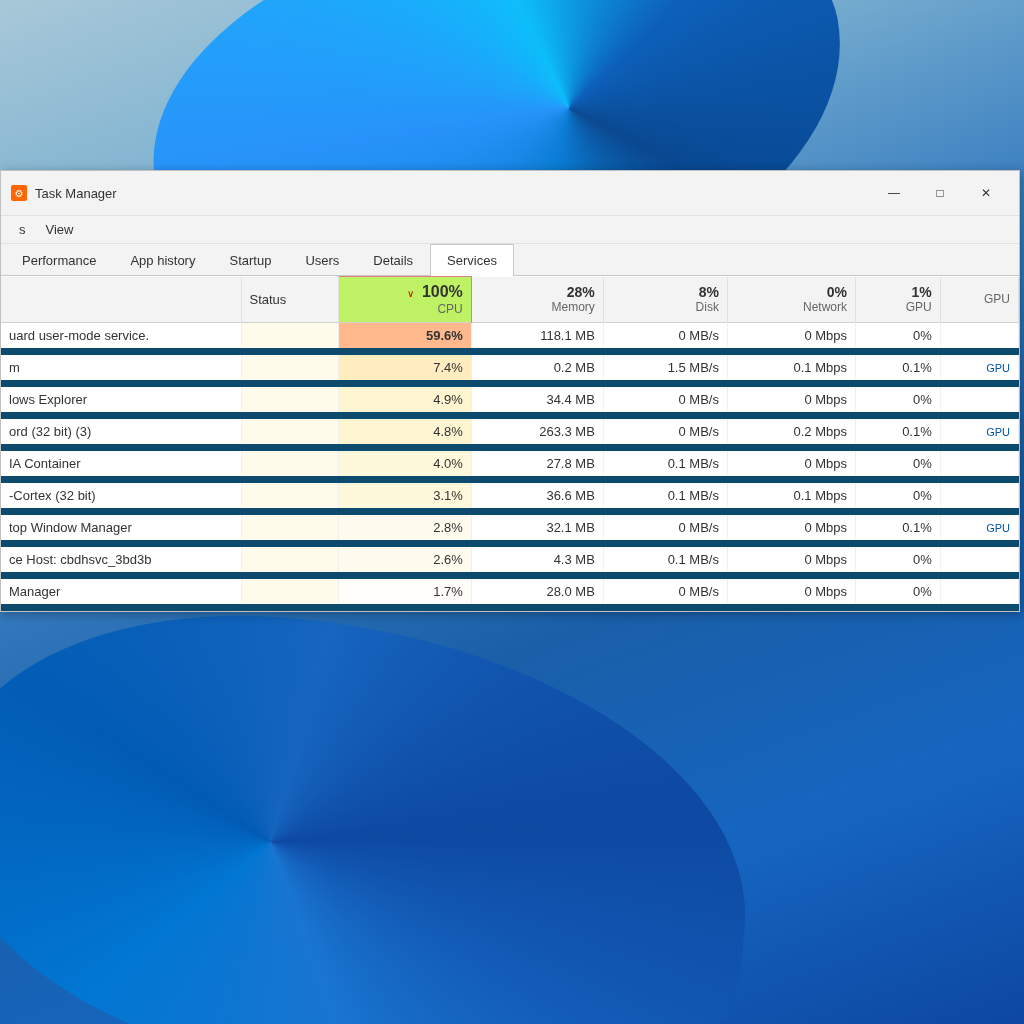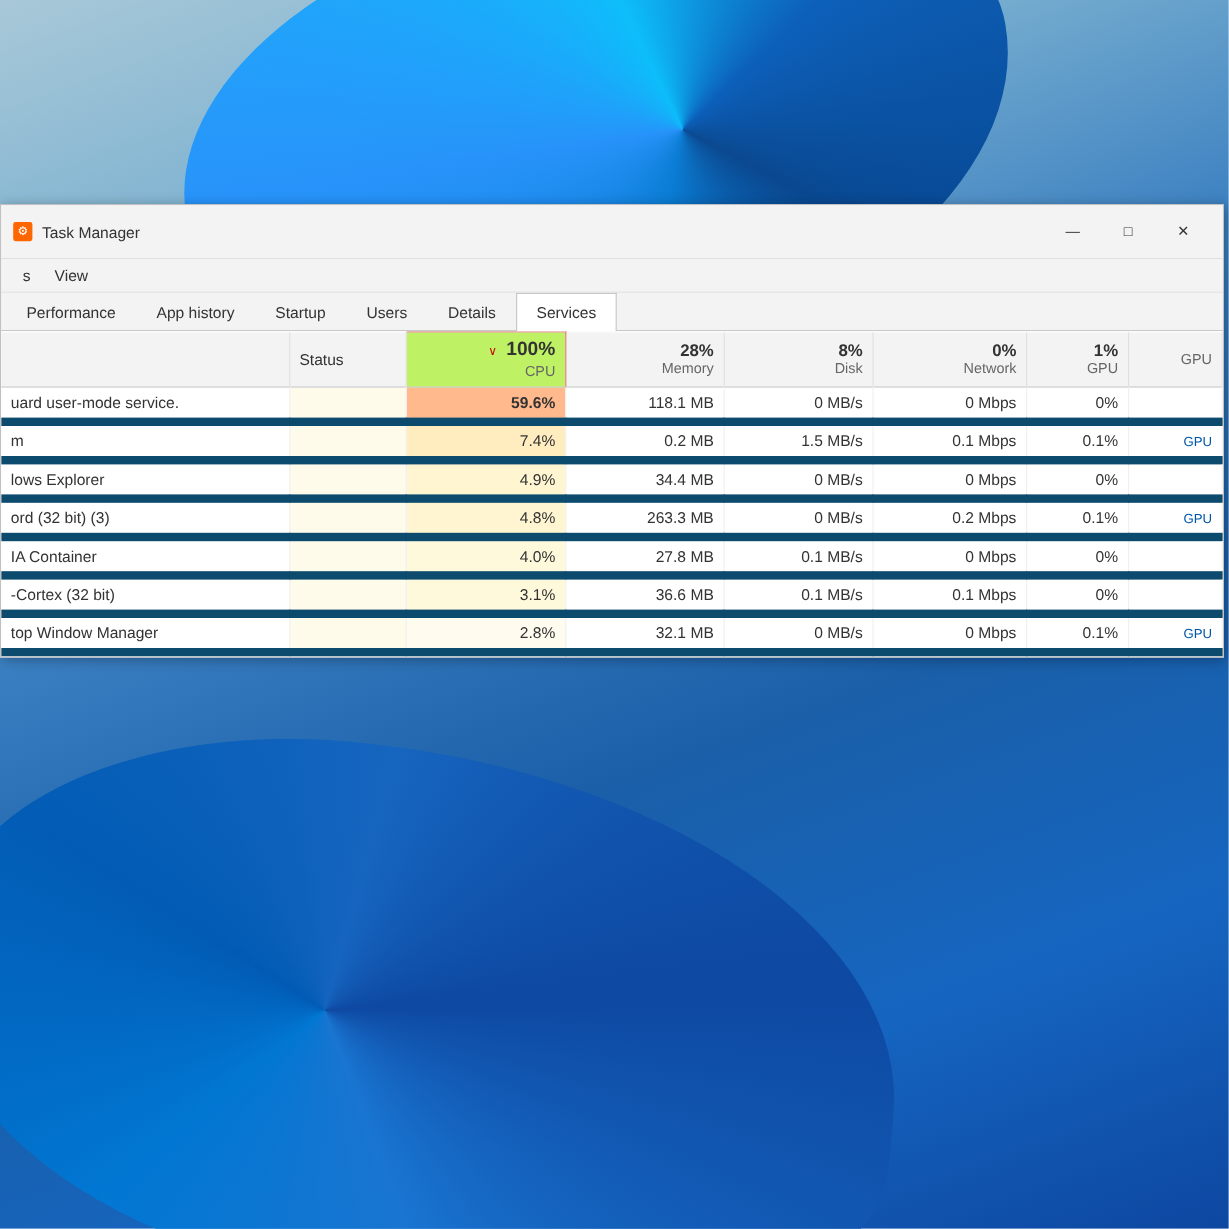--- a/index.html
+++ b/index.html
@@ -380,17 +380,37 @@
           <tr>
     <td style="text-align:left; padding-left:8px;">top Window Manager</td>
     <td style="text-align:left;"></td>
     <td class="cpu-hot-5">2.8%</td>
     <td>32.1 MB</td>
     <td>0 MB/s</td>
     <td>0 Mbps</td>
     <td>0.1%</td>
     <td><span class="gpu-badge">GPU</span></td>
   </tr>
+          <tr>
+    <td style="text-align:left; padding-left:8px;">ce Host: cbdhsvc_3bd3b</td>
+    <td style="text-align:left;"></td>
+    <td class="cpu-hot-5">2.6%</td>
+    <td>4.3 MB</td>
+    <td>0.1 MB/s</td>
+    <td>0 Mbps</td>
+    <td>0%</td>
+    <td><span class="gpu-badge"></span></td>
+  </tr>
+          <tr>
+    <td style="text-align:left; padding-left:8px;">Manager</td>
+    <td style="text-align:left;"></td>
+    <td class="cpu-low">1.7%</td>
+    <td>28.0 MB</td>
+    <td>0 MB/s</td>
+    <td>0 Mbps</td>
+    <td>0%</td>
+    <td><span class="gpu-badge"></span></td>
+  </tr>
         </tbody>
     </table>
   </div>
 
 </div>
 
 </body></html>

